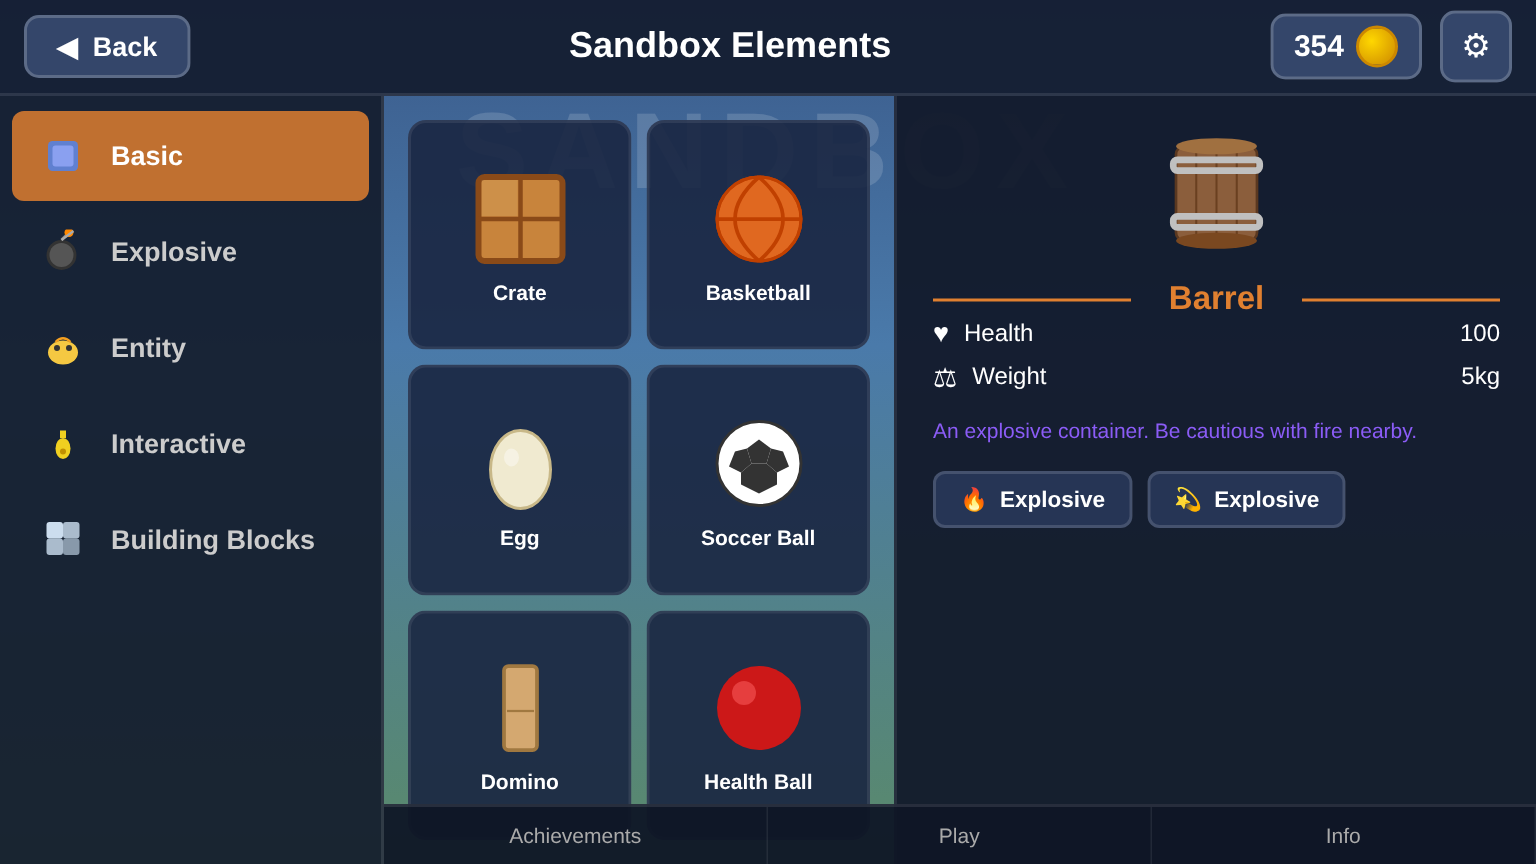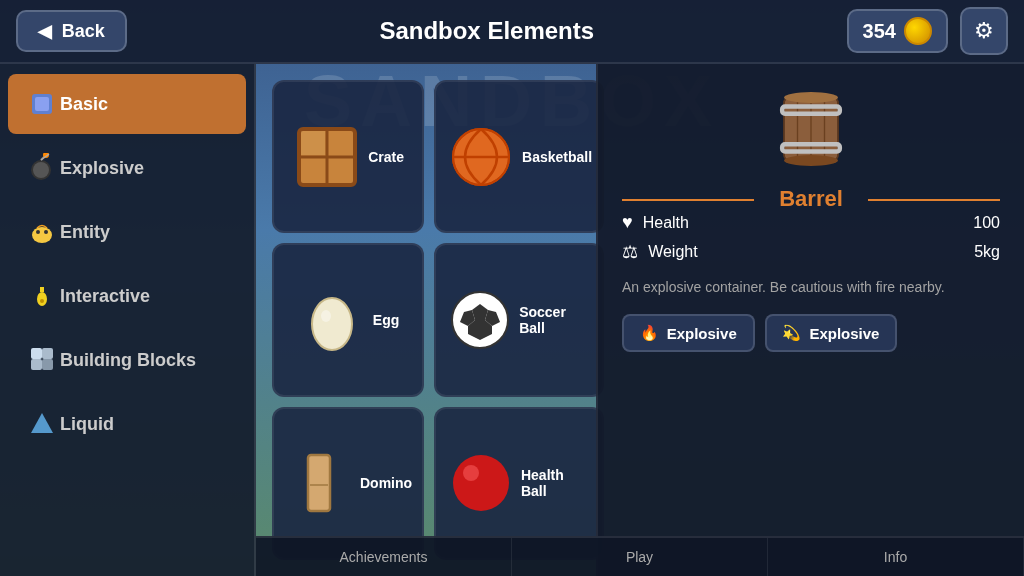--- a/index.html
+++ b/index.html
@@ -130,20 +130,21 @@
       display: flex;
       flex-direction: column;
       padding: 8px 0;
       border-right: 2px solid rgba(255,255,255,0.1);
       overflow-y: auto;
     }
 
     .sidebar-item {
       display: flex;
       align-items: center;
+      gap: 14px;
       padding: 12px 16px;
       cursor: pointer;
       color: #ccc;
       font-size: 18px;
       font-weight: bold;
       border-radius: 8px;
       margin: 2px 8px;
       transition: background 0.15s;
       text-align: right;
     }
@@ -170,20 +171,21 @@
       grid-template-columns: repeat(2, 1fr);
       grid-template-rows: repeat(3, 1fr);
       gap: 10px;
       max-width: 340px;
     }
 
     .grid-item {
       background: rgba(25, 38, 65, 0.9);
       border-radius: 12px;
       display: flex;
+      flex-direction: column;
       align-items: center;
       justify-content: center;
       cursor: pointer;
       padding: 10px;
       border: 2px solid rgba(255,255,255,0.08);
       gap: 6px;
       transition: background 0.15s;
     }
 
     .grid-item-icon {
@@ -262,21 +264,21 @@
     .stat-value {
       color: white;
       font-size: 16px;
     }
 
     .stat-icon {
       font-size: 18px;
     }
 
     .detail-description {
-      color: #a3a3a3;
+      color: #8b5cf6;
       font-size: 14px;
       line-height: 1.5;
       margin-bottom: 16px;
     }
 
     .detail-tags {
       display: flex;
       gap: 10px;
     }
 
@@ -398,28 +400,20 @@
       <div class="sidebar-icon">
         <svg width="30" height="30" viewBox="0 0 30 30">
           <rect x="4" y="14" width="11" height="11" fill="#aabbcc" rx="2"></rect>
           <rect x="15" y="14" width="11" height="11" fill="#8899aa" rx="2"></rect>
           <rect x="4" y="3" width="11" height="11" fill="#ccddee" rx="2"></rect>
           <rect x="15" y="3" width="11" height="11" fill="#aabbcc" rx="2"></rect>
         </svg>
       </div>
       <span>Building Blocks</span>
     </div>
-    <div class="sidebar-item">
-      <div class="sidebar-icon">
-        <svg width="30" height="30" viewBox="0 0 30 30">
-          <polygon points="15,4 26,24 4,24" fill="#5599cc"></polygon>
-        </svg>
-      </div>
-      <span>Liquid</span>
-    </div>
   </div>
 
   <div class="grid-area">
 
     <div class="grid-item">
       <div class="grid-item-icon">
         <svg width="64" height="64" viewBox="0 0 64 64">
           <rect x="4" y="4" width="56" height="56" fill="#c8843c" rx="4"></rect>
           <rect x="4" y="4" width="56" height="56" fill="none" stroke="#8a4a18" stroke-width="4" rx="4"></rect>
           <line x1="4" y1="32" x2="60" y2="32" stroke="#8a4a18" stroke-width="3"></line>

